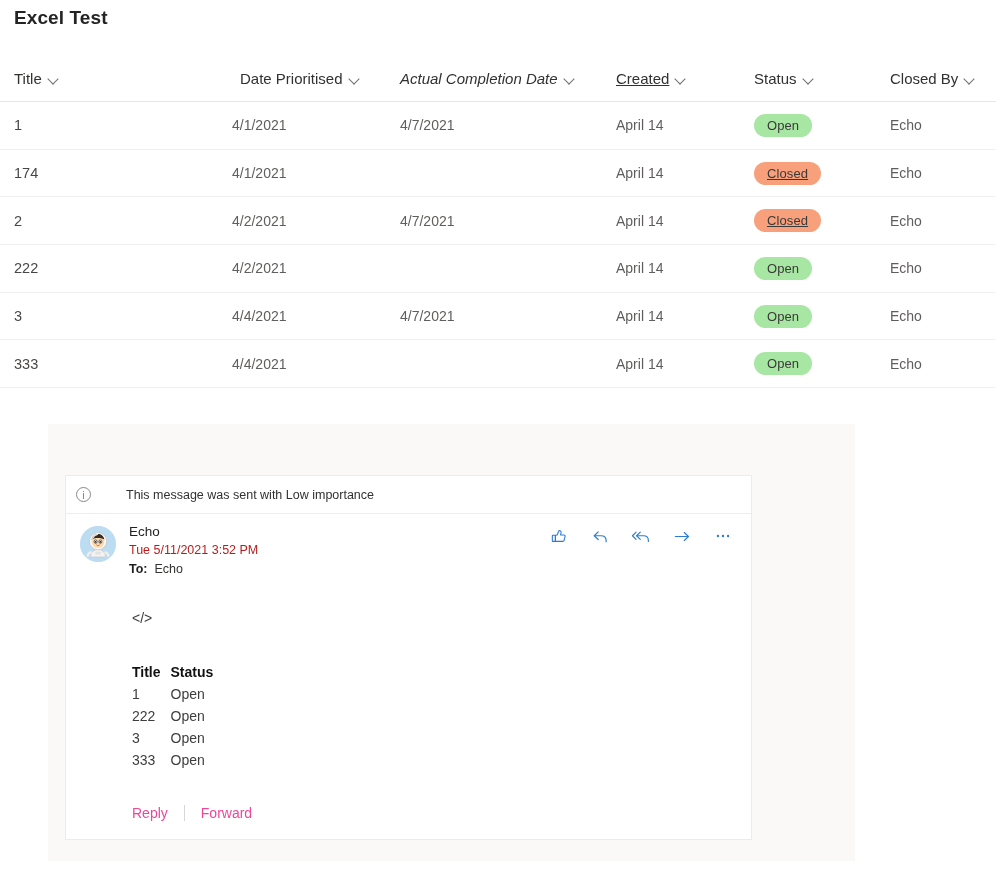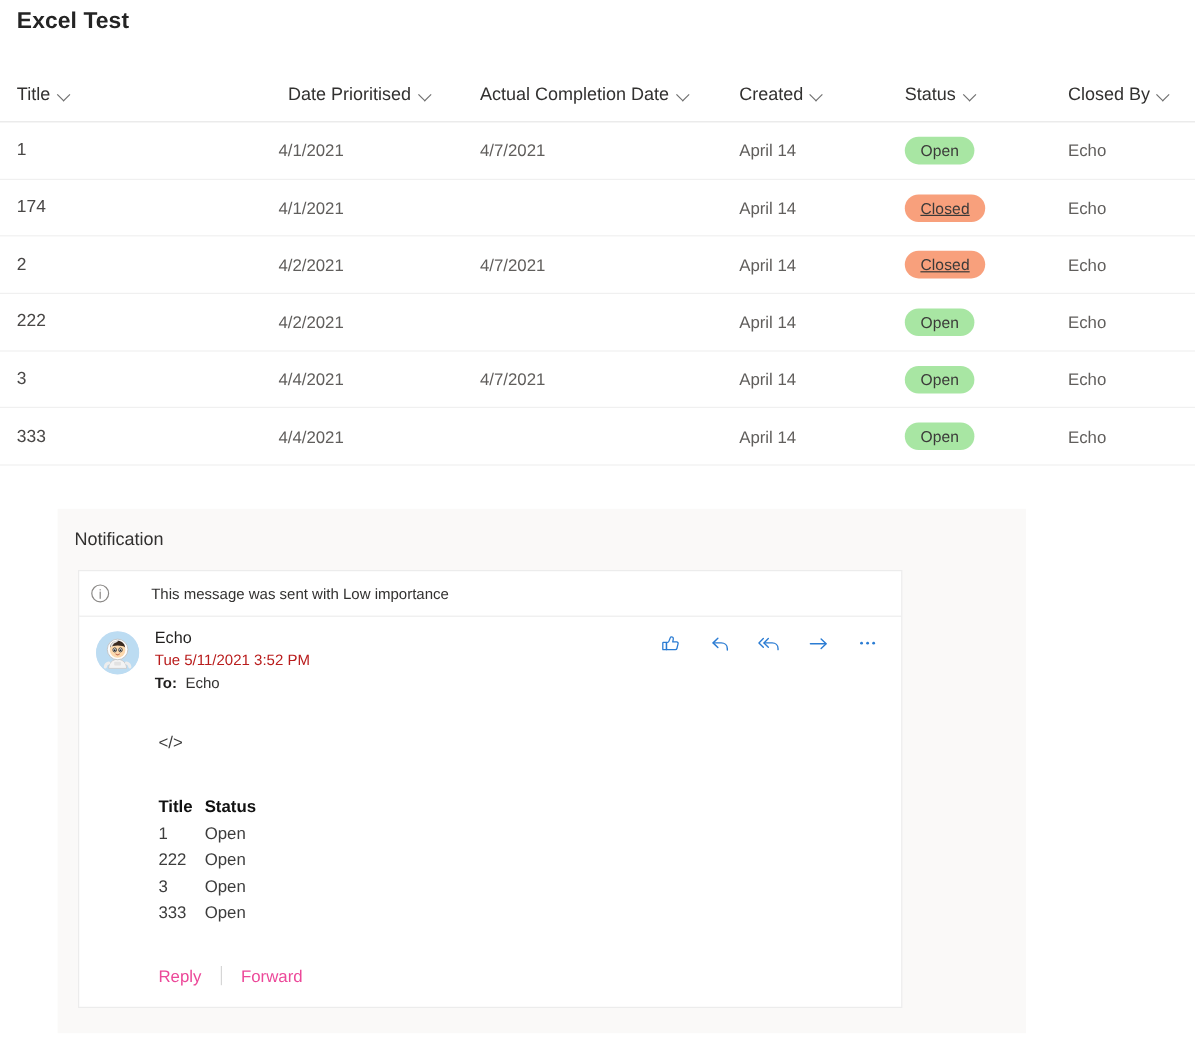--- a/index.html
+++ b/index.html
@@ -279,25 +279,25 @@
 <div class="list-region">
   <div class="list-header" id="list-header">
       <div class="col-head" style="left: 14px;">
         <span>Title</span>
         <span class="chev"></span>
       </div>
       <div class="col-head" style="left: 240px;">
         <span>Date Prioritised</span>
         <span class="chev"></span>
       </div>
-      <div class="col-head" style="left: 400px;">
+      <div class="col-head" style="left: 400px; font-style: italic;">
         <span>Actual Completion Date</span>
         <span class="chev"></span>
       </div>
-      <div class="col-head" style="left: 616px;">
+      <div class="col-head" style="left: 616px; text-decoration: underline;">
         <span>Created</span>
         <span class="chev"></span>
       </div>
       <div class="col-head" style="left: 754px;">
         <span>Status</span>
         <span class="chev"></span>
       </div>
       <div class="col-head" style="left: 890px;">
         <span>Closed By</span>
         <span class="chev"></span>
@@ -362,23 +362,20 @@
         <div class="cell status-cell" style="left: 754px;">
           <span class="badge open" style="background: rgb(168, 230, 163);">Open</span>
         </div>
         <div class="cell createdby-cell" style="left: 890px;">Echo</div>
       </div>
     </div>
 </div>
 
 <div class="notif-card">
 
-  <div class="notif-header">
-    <span>Notification</span>
-  </div>
 
   <div class="notif-inner">
 
     <div class="importance-bar">
       <span class="info-icon"></span>
       <span class="importance-text">This message was sent with Low importance</span>
     </div>
 
     <div class="msg-top">
       <div class="avatar">

